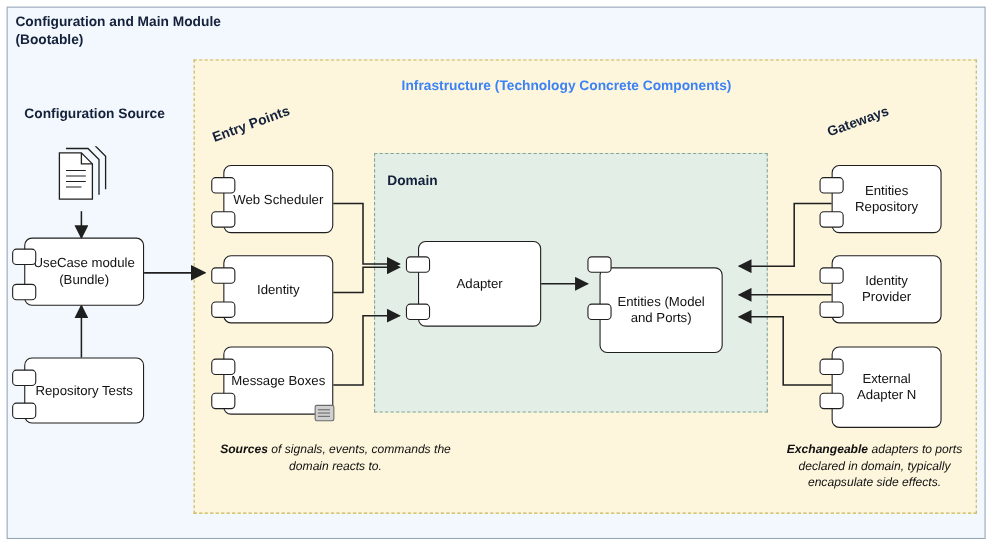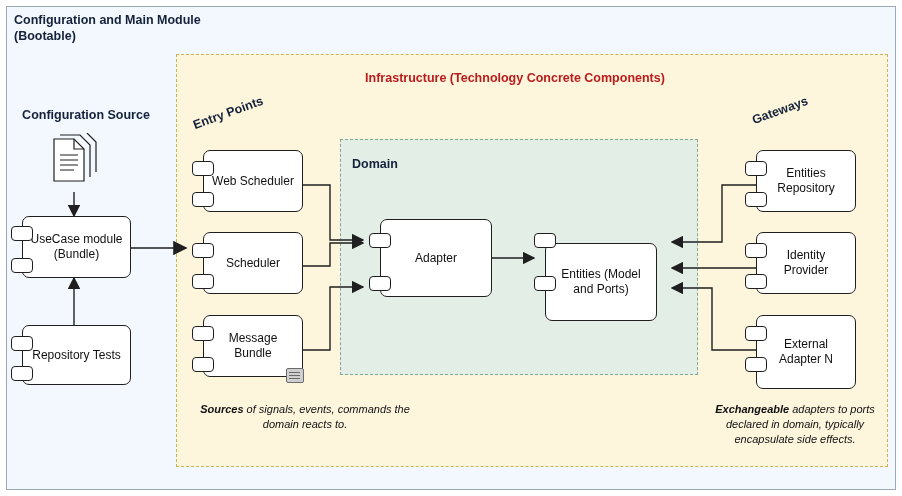--- a/index.html
+++ b/index.html
@@ -46,21 +46,21 @@
     box-sizing: border-box;
   }
   .infra-title {
     position: absolute;
     left: 330px;
     top: 70px;
     width: 370px;
     text-align: center;
     font-size: 12.5px;
     font-weight: bold;
-    color: #b91c1c;
+    color: #3b82f6;
     line-height: 17px;
   }
   .domain-panel {
     position: absolute;
     left: 340px;
     top: 139px;
     width: 358px;
     height: 236px;
     background: #e3eee6;
     border: 1px dashed #86a890;
@@ -165,21 +165,21 @@
 (Bootable)</div>
 
   <div class="infra-panel"></div>
   <div class="infra-title">Infrastructure  (Technology Concrete Components)</div>
 
   <div class="domain-panel"></div>
   <div class="domain-title">Domain</div>
 
   <div class="rot-label" style="left:196px; top:118px;">Entry Points</div>
   <div class="rot-label" style="left:755px; top:113px;">Gateways</div>
-  <div class="plain-label" style="left:16px; top:96px; width:140px;margin-top:12px;">Configuration Source</div>
+  <div class="plain-label" style="left:16px; top:96px; width:140px;">Configuration Source</div>
 
   <svg class="doc-icon" width="56" height="56" viewBox="0 0 56 56">
     <path d="M6,6 L26,6 L36,16 L36,48 L6,48 Z" fill="#ffffff" stroke="#1f1f1f" stroke-width="1.2"></path>
     <path d="M26,6 L26,16 L36,16" fill="none" stroke="#1f1f1f" stroke-width="1.2"></path>
     <path d="M12,22 H30 M12,27 H30 M12,32 H30 M12,37 H26" stroke="#1f1f1f" stroke-width="1.1"></path>
     <path d="M12,2 L32,2 L42,12 L42,44" fill="none" stroke="#1f1f1f" stroke-width="1.2"></path>
     <path d="M18,0 L38,0 L48,10 L48,40" fill="none" stroke="#1f1f1f" stroke-width="1.2" transform="translate(0,-1)"></path>
   </svg>
 
   <svg class="wires">
@@ -222,27 +222,27 @@
   <div class="port" style="left:11px; top:336px;"></div>
   <div class="port" style="left:11px; top:366px;"></div>
 
   <div class="box" style="left:203px; top:150px; width:100px; height:62px;">
     <span>Web Scheduler</span>
   </div>
   <div class="port" style="left:192px; top:161px;"></div>
   <div class="port" style="left:192px; top:192px;"></div>
 
   <div class="box" style="left:203px; top:232px; width:100px; height:62px;">
-    <span>Scheduler</span>
+    <span>Identity</span>
   </div>
   <div class="port" style="left:192px; top:243px;"></div>
   <div class="port" style="left:192px; top:274px;"></div>
 
   <div class="box" style="left:203px; top:315px; width:100px; height:62px;">
-    <span>Message Bundle</span>
+    <span>Message Boxes</span>
   </div>
   <div class="port" style="left:192px; top:326px;"></div>
   <div class="port" style="left:192px; top:357px;"></div>
   <div class="small-note-icon"></div>
 
   <div class="box" style="left:380px; top:219px; width:112px; height:78px;">
     <span>Adapter</span>
   </div>
   <div class="port" style="left:369px; top:233px;"></div>
   <div class="port" style="left:369px; top:276px;"></div>

